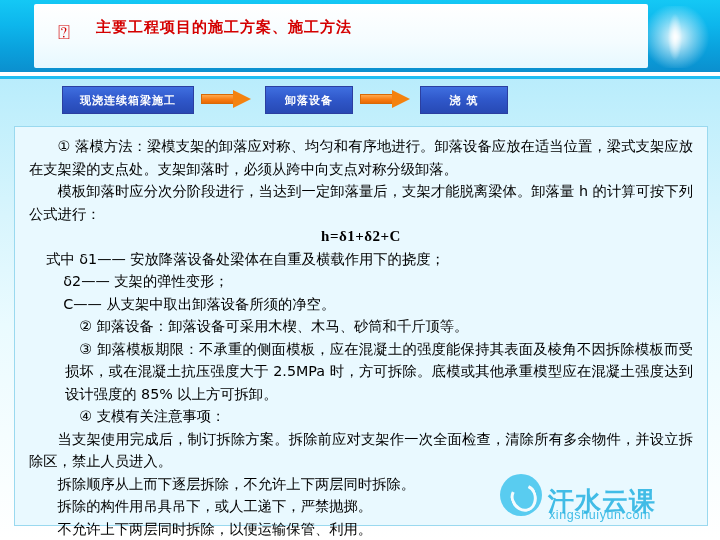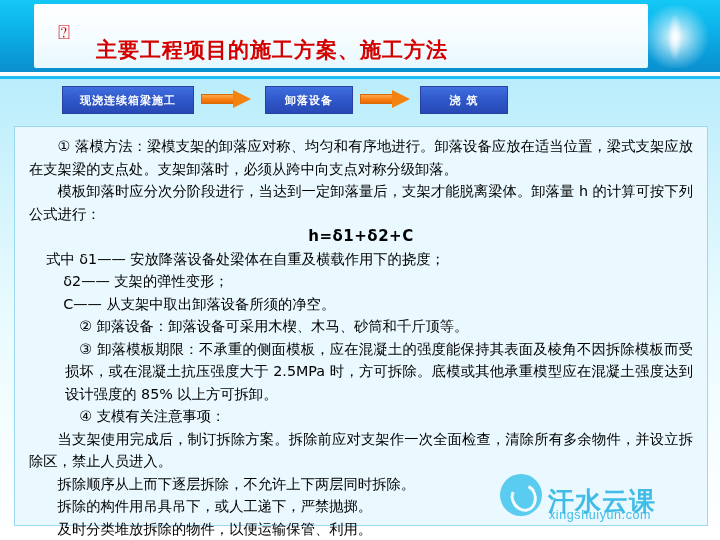--- a/index.html
+++ b/index.html
@@ -32,22 +32,22 @@
   .title-band .inner-white {
     position: absolute;
     left: 34px; top: 4px;
     width: 614px; height: 64px;
     background: linear-gradient(to bottom, #ffffff 0%, #f4fcff 60%, #e6f8ff 100%);
     border-radius: 2px;
   }
   .title-text {
     position: absolute;
     left: 96px;
-    top: 36px;
-    font-size: 21px;
+    top: 18px;
+    font-size: 15px;
     font-weight: bold;
     color: #d40000;
     letter-spacing: 1px;
     white-space: nowrap;
     font-family: "DejaVu Sans", "Liberation Sans", sans-serif;
   }
   .title-bullet {
     position: absolute;
     left: 58px;
     top: 20px;
@@ -160,20 +160,21 @@
     text-align: justify;
   }
   .p { margin: 0; }
   .indent2 { text-indent: 2em; }
   .indent1 { text-indent: 1em; margin-left: 36px; }
   .center { text-align: center; text-indent: 0; }
   .formula {
     font-weight: bold;
     font-size: 15px;
     letter-spacing: 0.5px;
+    font-family: Liberation Serif, serif;
   }
   .sub-item { text-indent: 1.2em; }
   .sub-item2 { text-indent: 2.4em; }
 
   
   .watermark {
     position: absolute;
     right: 14px;
     bottom: 12px;
     width: 206px;
@@ -254,21 +255,21 @@
       <p class="p center formula">h=δ1+δ2+C</p>
       <p class="p sub-item">式中   δ1—— 安放降落设备处梁体在自重及横载作用下的挠度；</p>
       <p class="p sub-item2">δ2—— 支架的弹性变形；</p>
       <p class="p sub-item2">C—— 从支架中取出卸落设备所须的净空。</p>
       <p class="p indent1">② 卸落设备：卸落设备可采用木楔、木马、砂筒和千斤顶等。</p>
       <p class="p indent1">③ 卸落模板期限：不承重的侧面模板，应在混凝土的强度能保持其表面及棱角不因拆除模板而受损坏，或在混凝土抗压强度大于 2.5MPa 时，方可拆除。底模或其他承重模型应在混凝土强度达到设计强度的 85% 以上方可拆卸。</p>
       <p class="p indent1">④ 支模有关注意事项：</p>
       <p class="p indent2">当支架使用完成后，制订拆除方案。拆除前应对支架作一次全面检查，清除所有多余物件，并设立拆除区，禁止人员进入。</p>
       <p class="p indent2">拆除顺序从上而下逐层拆除，不允许上下两层同时拆除。</p>
       <p class="p indent2">拆除的构件用吊具吊下，或人工递下，严禁抛掷。</p>
-      <p class="p indent2">及时分类堆放拆除的物件，以便运输保管、利用。</p>
+      <p class="p indent2">不允许上下两层同时拆除，以便运输保管、利用。</p>
     </div>
   </div>
 
   <div class="watermark">
     <div class="wm-circle"></div>
     <div class="wm-main">汗水云课</div>
     <div class="wm-sub">xingshuiyun.com</div>
   </div>
 
 </div>

